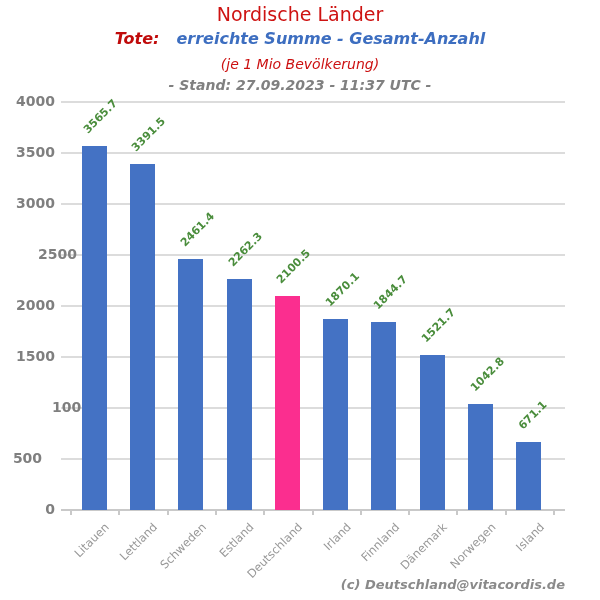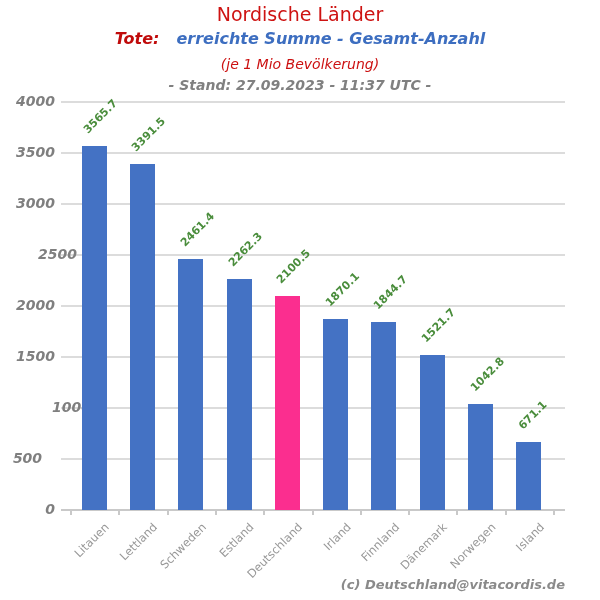--- a/index.html
+++ b/index.html
@@ -20,21 +20,21 @@
   .note  { font-size: 14px; font-style: italic; color: #cc1111; margin-top: 8px; }
   .stand { font-size: 14px; font-weight: bold; font-style: italic; color: #808080; margin-top: 4px; }
 
   
   .plot { position: absolute; inset: 0; }
   .gridline { position: absolute; height: 2px; background: #dcdcdc; }
   .axisline { position: absolute; height: 2px; background: #c9c9c9; }
   .tick { position: absolute; width: 2px; height: 4px; background: #c9c9c9; }
   .ylab {
     position: absolute; width: 55px; text-align: right;
-    font-size: 14px; font-weight: bold; font-style: italic; color: #7f7f7f;
+    font-size: 14px; font-weight: bold; color: #7f7f7f;
   }
   .bar { position: absolute; }
   .vanchor, .xanchor { position: absolute; width: 0; height: 0; }
   .vlab {
     position: absolute; left: 0; bottom: 0; white-space: nowrap;
     font-size: 11px; font-weight: bold; color: #4a8d3c;
     transform: rotate(-45deg); transform-origin: 0 100%;
   }
   .xlab {
     position: absolute; right: 0; top: 0; white-space: nowrap;

